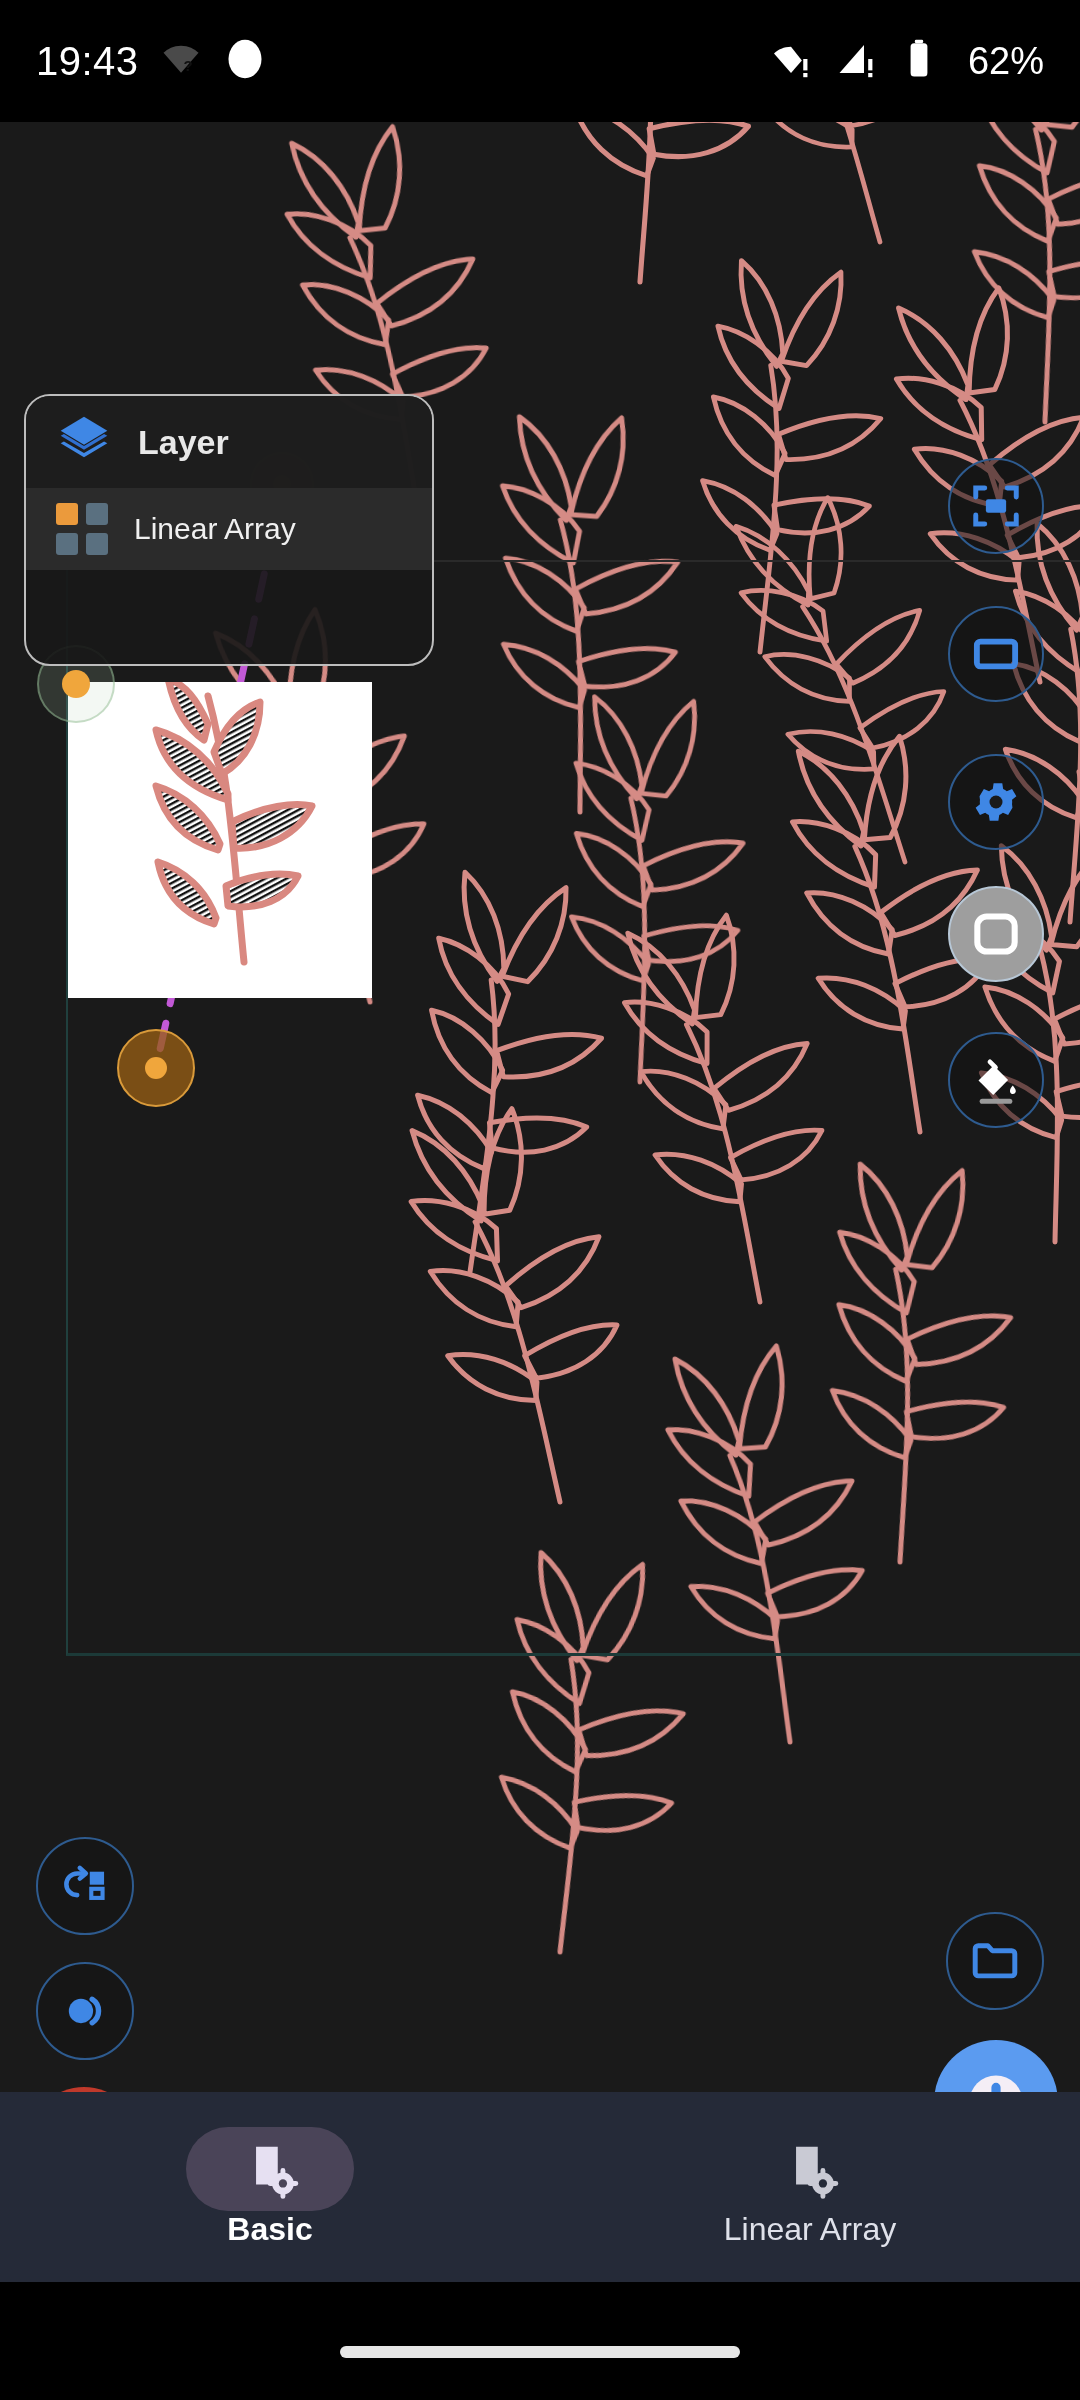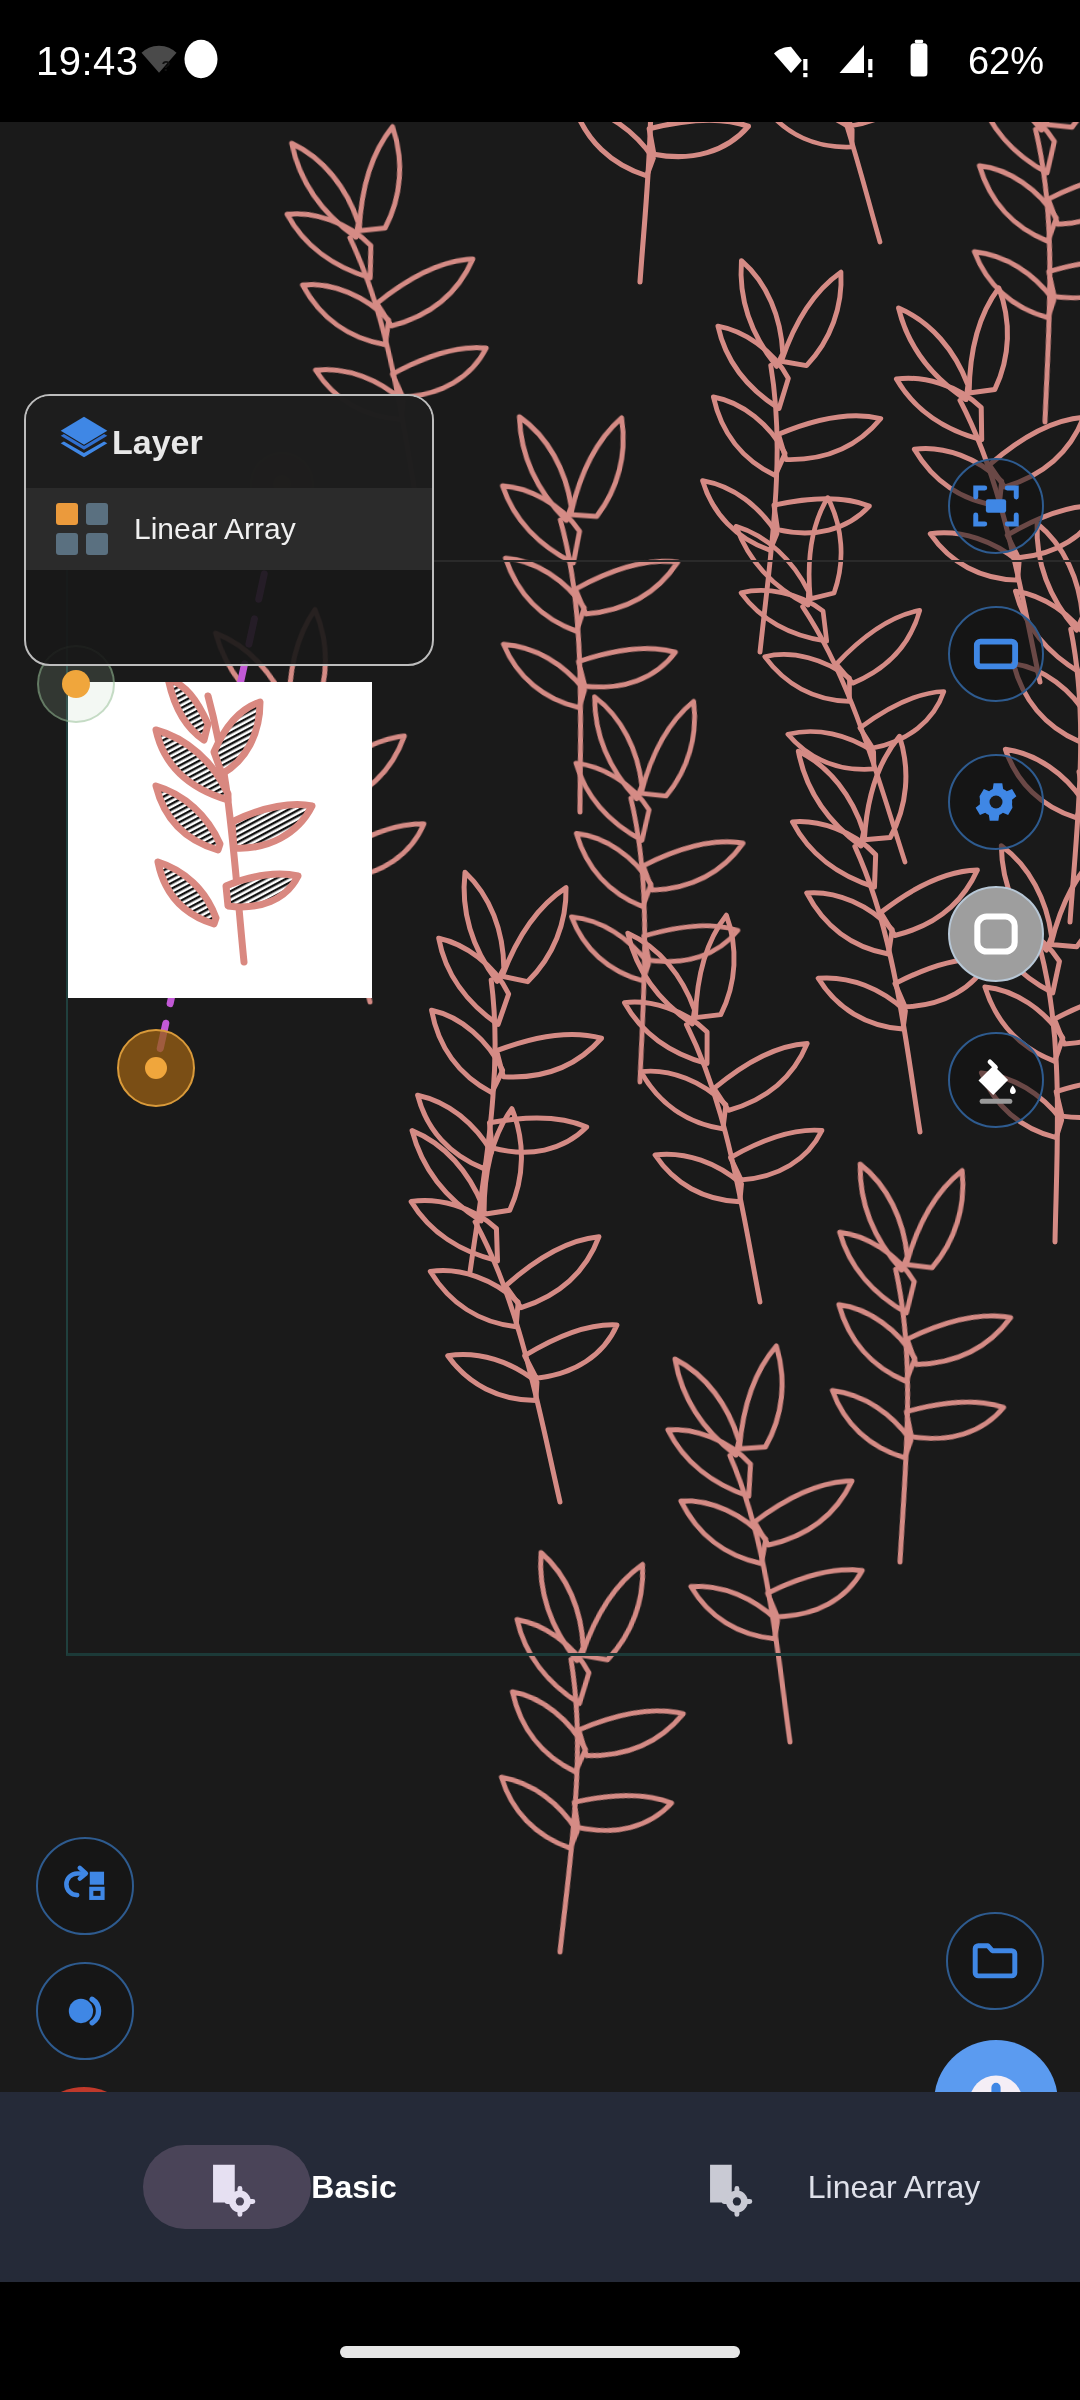--- a/index.html
+++ b/index.html
@@ -9,21 +9,21 @@
     font-family:"Liberation Sans","DejaVu Sans",sans-serif;
     background:#000;
   }
 
   
   #status-bar{
     position:absolute;left:0;top:0;width:1080px;height:122px;
     background:#000;display:flex;align-items:center;
     padding:0 36px;color:#fff;
   }
-  #status-left{display:flex;align-items:center;}
+  #status-left{display:flex;align-items:center;gap:22px;}
   #clock{font-size:40px;font-weight:400;letter-spacing:.5px;color:#fff;}
   #status-right{margin-left:auto;display:flex;align-items:center;gap:24px;}
   #battery-pct{font-size:38px;font-weight:500;color:#fff;margin-left:8px;}
 
   
   #workspace{
     position:absolute;left:0;top:122px;width:1080px;height:1972px;
     background:#1a1a1a;overflow:hidden;
   }
   #pattern-svg{position:absolute;left:0;top:0;width:1080px;height:1972px;}
@@ -40,21 +40,21 @@
     background:#2e2e2e;
   }
 
   
   #layer-panel{
     position:absolute;left:24px;top:272px;width:410px;height:272px;
     border:2px solid #bdbdbd;border-radius:26px;
     background:rgba(24,24,24,0.92);overflow:hidden;
   }
   #layer-header{
-    height:92px;display:flex;align-items:center;padding-left:30px;
+    height:92px;display:flex;align-items:center;padding-left:30px;gap:26px;
     background:rgba(30,30,30,0.9);
   }
   #layer-title{font-size:34px;font-weight:700;color:#e8e8e8;}
   .layer-row{
     height:82px;display:flex;align-items:center;padding-left:30px;gap:26px;
     position:relative;
   }
   #row-linear{background:#2b2b2b;}
   #row-bitmap{background:rgba(22,22,22,0.85);}
   .layer-label{font-size:30px;color:#f0f0f0;font-weight:400;}
@@ -116,21 +116,21 @@
   #btn-delete{left:30px;top:1965px;width:108px;height:108px;background:#c0392b;}
   #btn-folder{right:36px;top:1790px;}
   #btn-add{right:22px;top:1918px;width:124px;height:124px;background:#5b9bf0;}
 
   
   #bottom-nav{
     position:absolute;left:0;bottom:118px;width:1080px;height:190px;
     background:#252a38;display:flex;align-items:center;
   }
   .nav-item{
-    flex:1;display:flex;flex-direction:row;align-items:center;
+    flex:1;display:flex;flex-direction:column;align-items:center;
     justify-content:center;height:100%;text-align:right;
   }
   .nav-pill{
     width:168px;height:84px;border-radius:42px;
     display:flex;align-items:center;justify-content:center;
   }
   .nav-pill.active{background:#4a4458;}
   .nav-label{font-size:32px;color:#dfe1ea;font-weight:400;}
   .nav-label.active{color:#ffffff;font-weight:700;}
 

